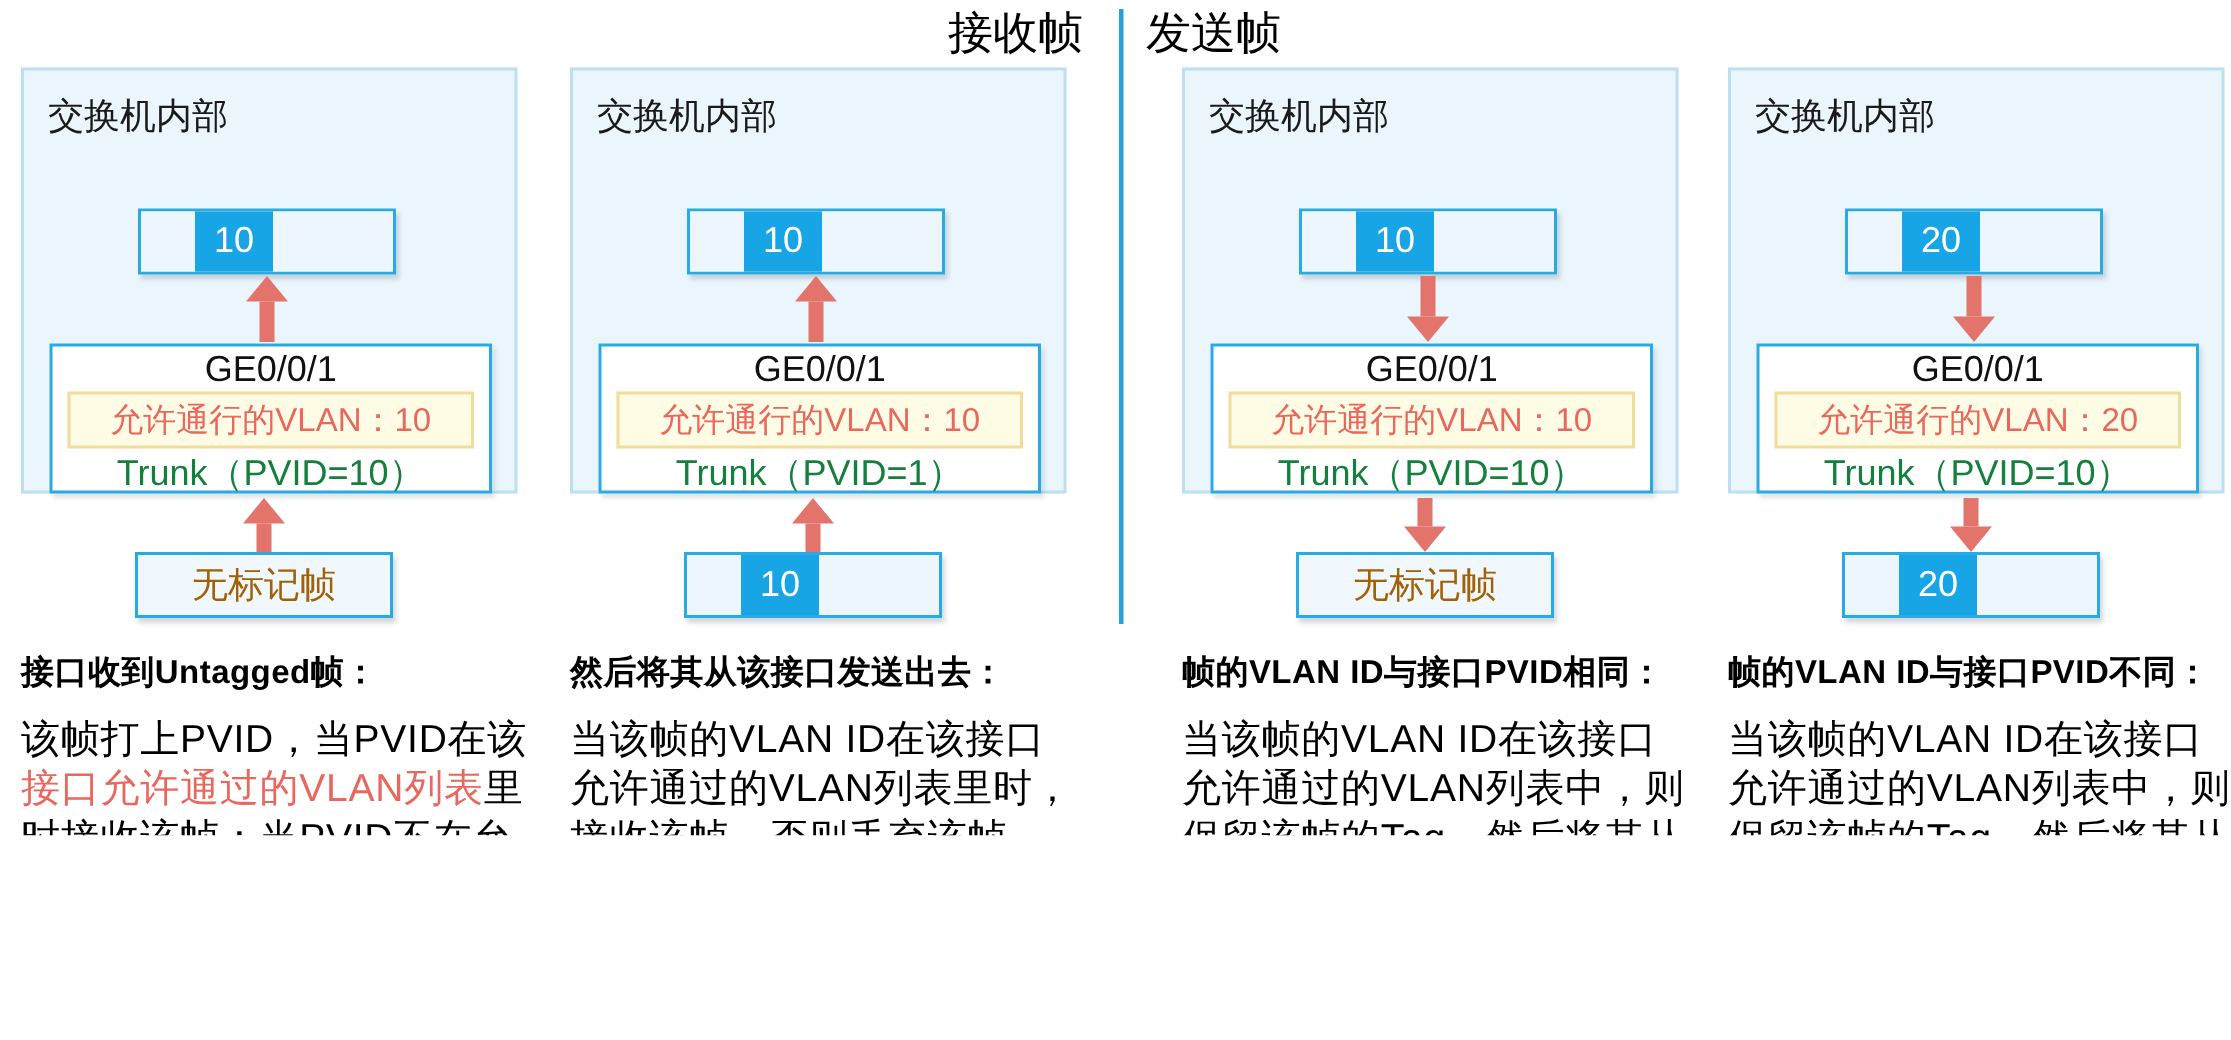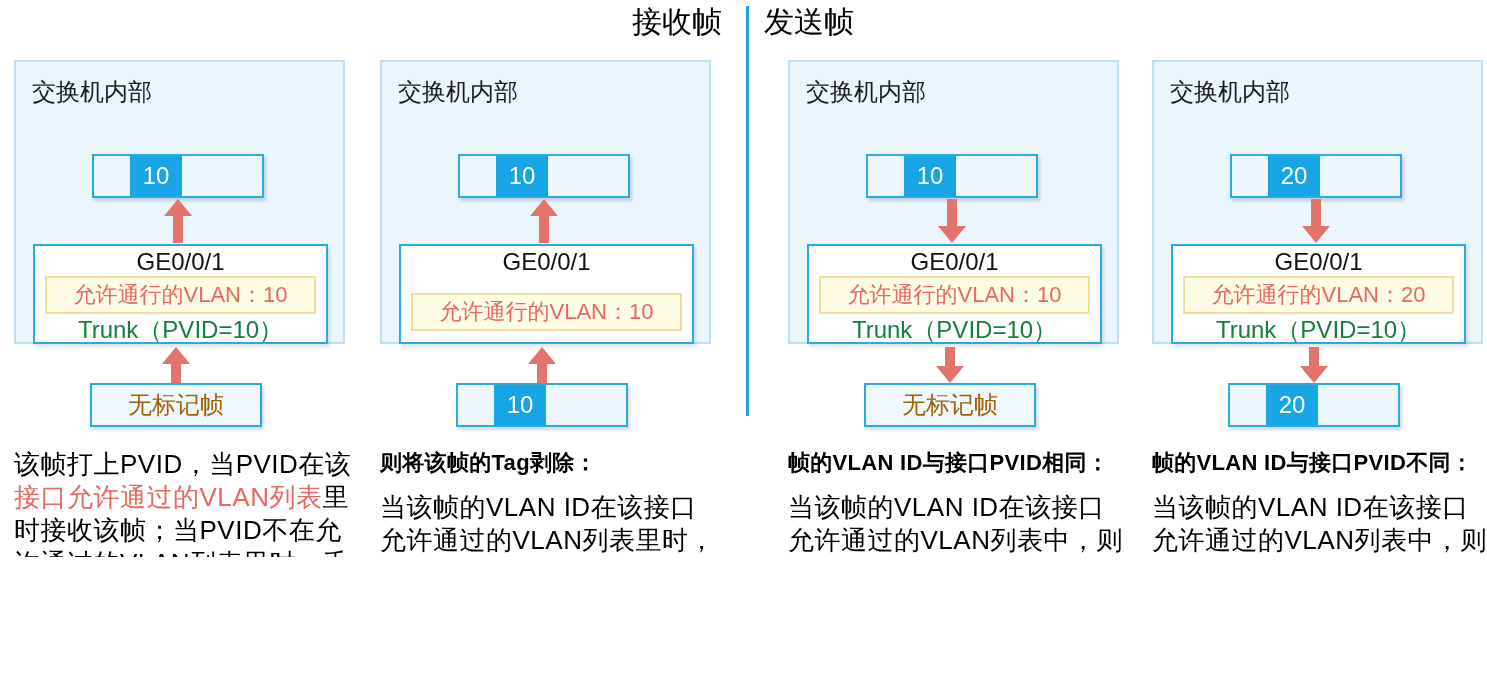--- a/index.html
+++ b/index.html
@@ -5,37 +5,37 @@
   html,body{margin:0;padding:0;background:#fff;}
   body{font-family:"Liberation Sans", sans-serif;}
   .stage{position:relative;width:1487px;height:557px;background:#fff;overflow:hidden;}
 
   
   .title-receive{position:absolute;top:2px;left:0;width:722px;text-align:right;font-size:30px;font-weight:500;color:#000;}
   .title-send{position:absolute;top:2px;left:764px;font-size:30px;font-weight:500;color:#000;}
   .divider{position:absolute;left:746px;top:6px;width:3px;height:410px;background:#2AA0DB;}
 
   
-  .col{position:absolute;top:60px;width:331px;}
+  .col{position:absolute;top:45px;width:331px;}
   .col-1{left:14px;} .col-2{left:380px;} .col-3{left:788px;} .col-4{left:1152px;}
 
   .switch-box{position:relative;height:284px;background:#EAF5FC;border:2px solid #BCDFF2;box-sizing:border-box;}
   .switch-label{position:absolute;top:14px;left:16px;font-size:24px;color:#1a1a1a;}
 
   .frame-bar{position:absolute;display:flex;height:44px;border:2px solid #29ABE2;box-sizing:border-box;
              background:#fef9c3;box-shadow:2px 3px 3px rgba(100,120,135,.28);}
   .top-bar{top:92px;left:76px;width:172px;}
   .bottom-bar{top:323px;left:76px;width:172px;}
   .seg-a{width:36px;background:#EDF6FC;}
   .seg-tag{width:52px;background:#18A5E6;color:#fff;display:flex;align-items:center;justify-content:center;font-size:24px;}
   .seg-b{flex:1;background:#EDF6FC;}
 
   .port-box{position:absolute;left:17px;right:15px;top:182px;bottom:-2px;background:#fff;border:2px solid #29ABE2;
             box-sizing:border-box;z-index:2;display:flex;flex-direction:column;align-items:center;
-            justify-content:space-between;padding:2px 10px 11px;box-shadow:2px 3px 3px rgba(100,120,135,.2);}
+            justify-content:space-between;padding:2px 10px 21px;box-shadow:2px 3px 3px rgba(100,120,135,.2);}
   .port-name{font-size:24px;color:#111;}
   .allow-box{width:100%;border:2px solid #F0DC9B;background:#FFFCE6;color:#E8685E;font-size:22px;
              text-align:center;padding:2px 0;box-sizing:border-box;}
   .trunk-label{font-size:24px;color:#15803d;}
 
   .arrow{position:absolute;width:28px;display:flex;flex-direction:column;align-items:center;z-index:3;}
   .arrow-inner{left:148px;top:137px;height:44px;}
   .arrow-outer{left:148px;top:287px;height:36px;}
   .head-up{width:0;height:0;border-left:14px solid transparent;border-right:14px solid transparent;border-bottom:17px solid #E2746B;}
   .head-down{width:0;height:0;border-left:14px solid transparent;border-right:14px solid transparent;border-top:17px solid #E2746B;}
@@ -76,52 +76,54 @@
         <div class="allow-box">允许通行的VLAN：10</div>
         <div class="trunk-label">Trunk（PVID=10）</div>
       </div>
     </div>
     <div class="arrow arrow-outer">
       <div class="head-up"></div>
         <div class="shaft"></div>
     </div>
     <div class="label-box">无标记帧</div>
     <div class="desc">
+      <p class="desc-head">接口收到Untagged帧：</p>
       <p class="desc-body"><span>该帧打上PVID，当PVID在该</span><span class="red">接口允许通过的VLAN列表</span><span>里时接收该帧；当PVID不在允许通过的VLAN列表里时，丢弃该帧。</span></p>
     </div>
   </div>
 
   <div class="col col-2">
     <div class="switch-box">
       <div class="switch-label">交换机内部</div>
       <div class="frame-bar top-bar">
         <div class="seg-a"></div>
         <div class="seg-tag">10</div>
         <div class="seg-b"></div>
       </div>
       <div class="arrow arrow-inner">
         <div class="head-up"></div>
           <div class="shaft"></div>
       </div>
       <div class="port-box">
         <div class="port-name">GE0/0/1</div>
         <div class="allow-box">允许通行的VLAN：10</div>
+        <div class="trunk-label">Trunk（PVID=1）</div>
       </div>
     </div>
     <div class="arrow arrow-outer">
       <div class="head-up"></div>
         <div class="shaft"></div>
     </div>
     <div class="frame-bar bottom-bar">
       <div class="seg-a"></div>
       <div class="seg-tag">10</div>
       <div class="seg-b"></div>
     </div>
     <div class="desc">
-      <p class="desc-head">则将该帧的Tag剥除：</p>
+      <p class="desc-head">然后将其从该接口发送出去：</p>
       <p class="desc-body">当该帧的VLAN ID在该接口允许通过的VLAN列表里时，接收该帧，否则丢弃该帧。</p>
 
     </div>
   </div>
 
   <div class="col col-3">
     <div class="switch-box">
       <div class="switch-label">交换机内部</div>
       <div class="frame-bar top-bar">
         <div class="seg-a"></div>

